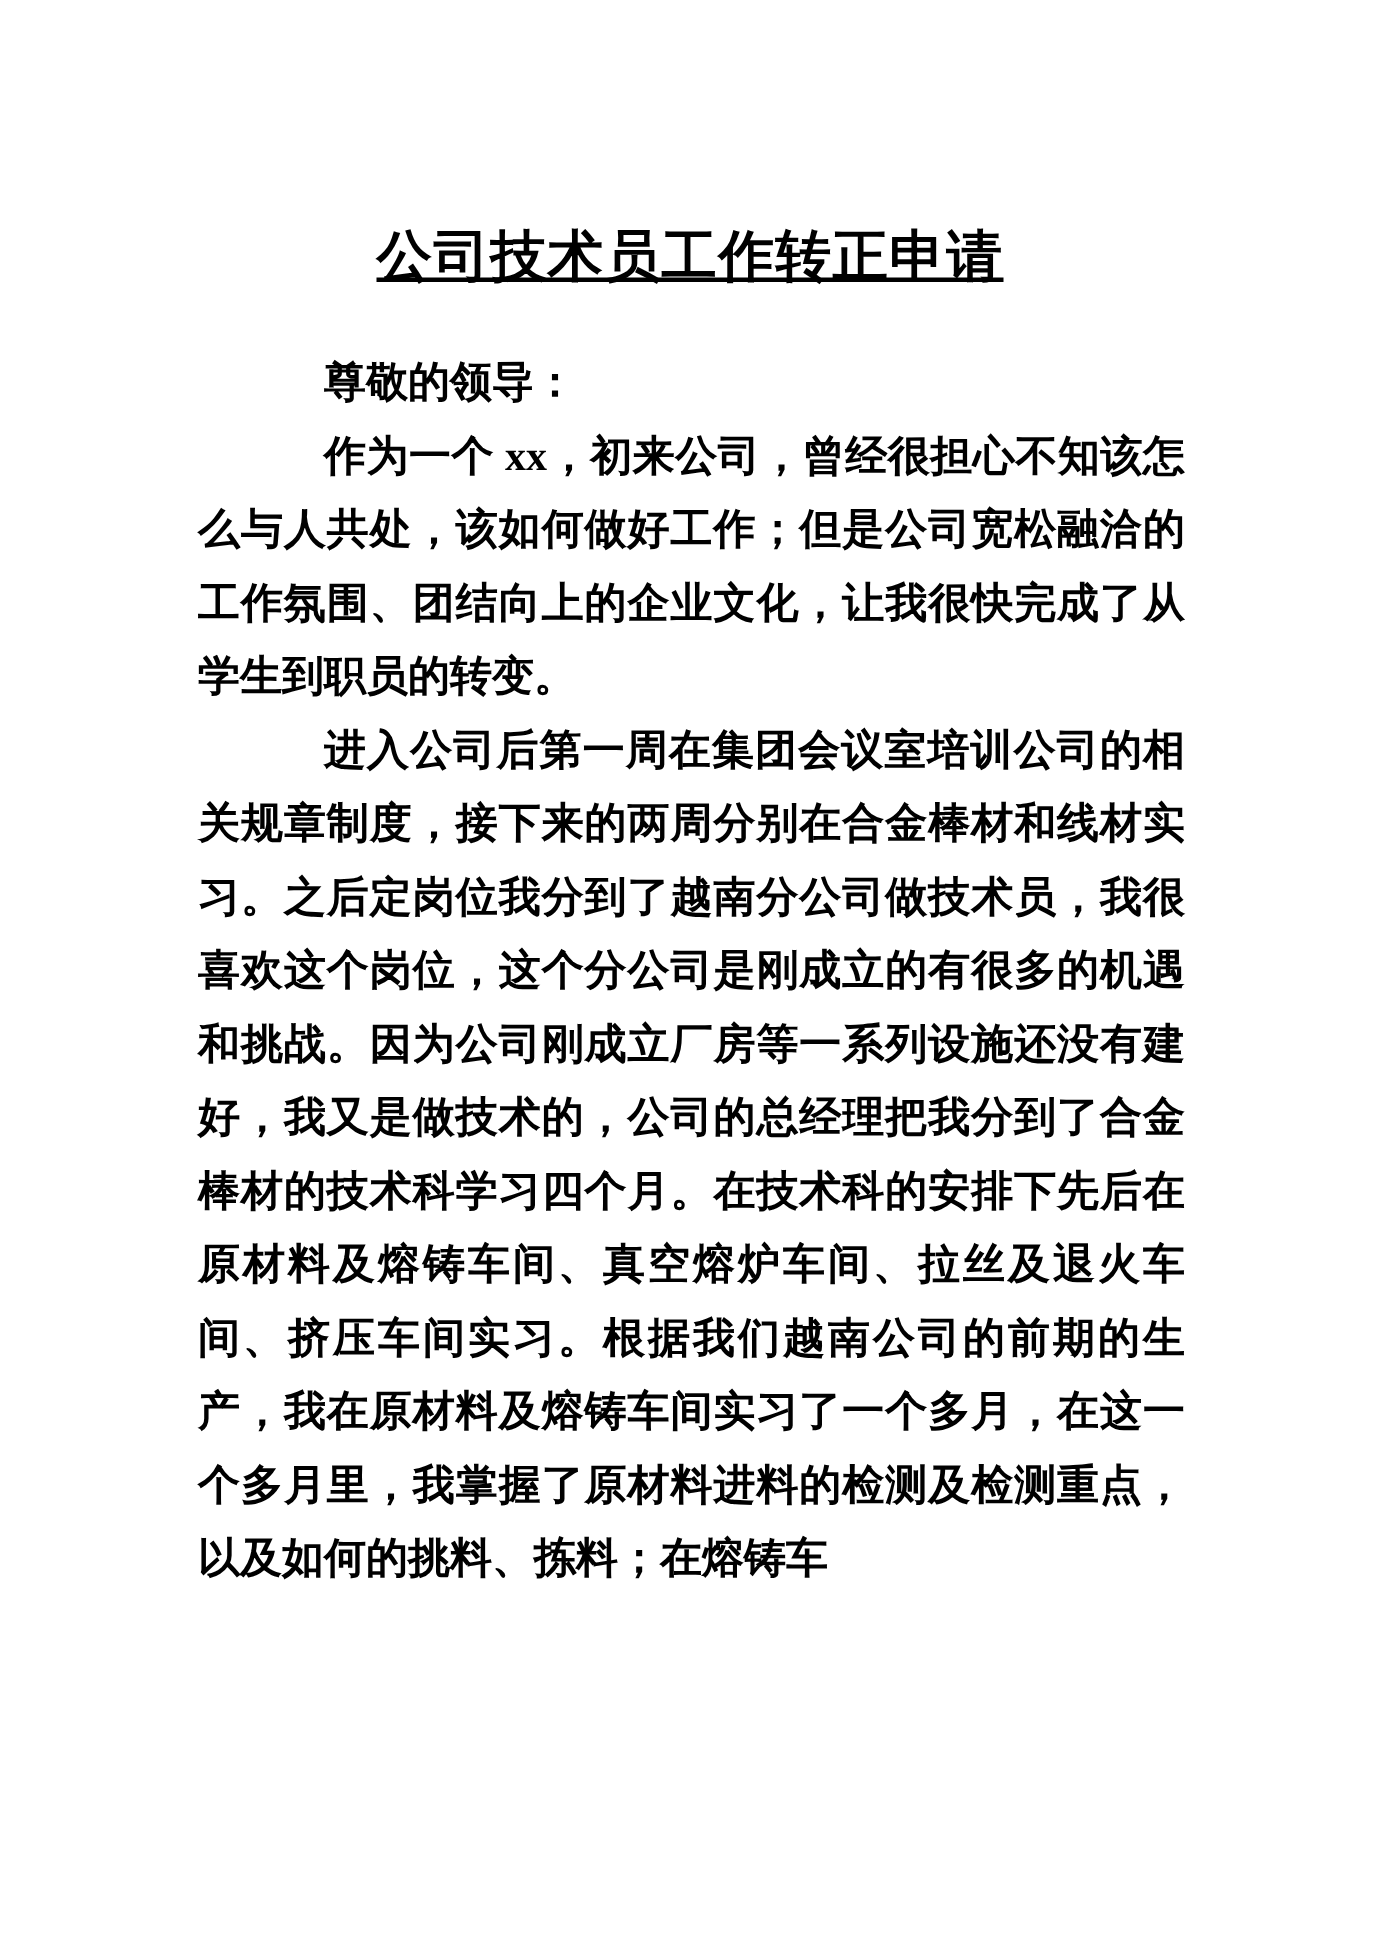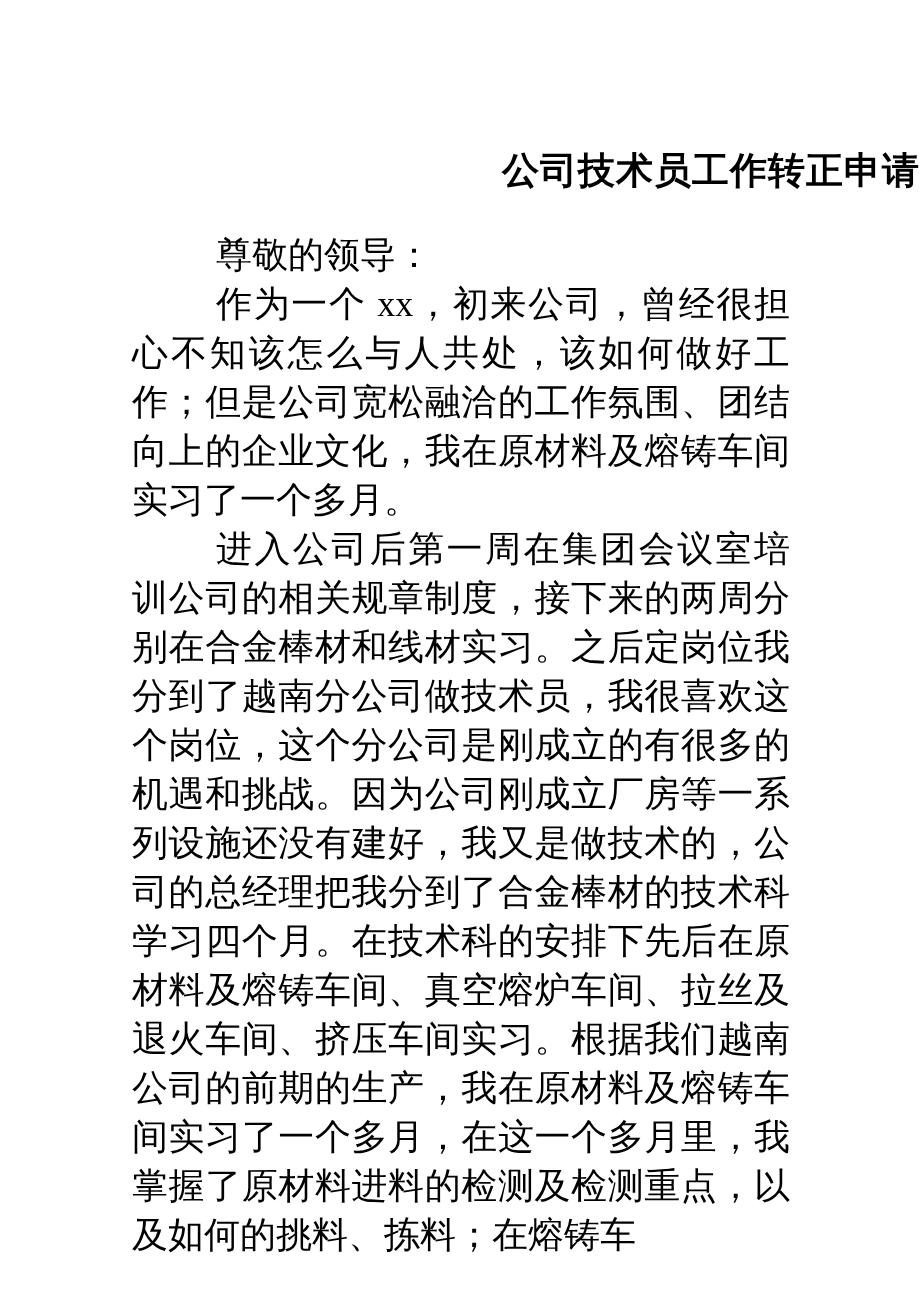--- a/index.html
+++ b/index.html
@@ -15,47 +15,49 @@
     background: #ffffff;
     overflow: hidden;
     font-family: "Liberation Serif", "DejaVu Serif", serif;
     color: #000000;
   }
   .doc-title {
     position: absolute;
     top: 121px;
     left: 0;
     right: 0;
-    text-align: right;
+    text-align: center;
     font-size: 37px;
     font-weight: bold;
     letter-spacing: 1px;
     white-space: nowrap;
+    text-decoration: underline;
   }
   .doc-content {
     position: absolute;
     top: 231px;
     left: 132px;
     width: 658px;
-    font-size: 36px;
+    font-size: 28px;
     line-height: 49px;
     text-align: justify;
     text-justify: inter-character;
     word-break: break-all;
+    font-weight: bold;
   }
   .doc-content p {
     margin: 0;
     padding: 0;
     text-indent: 84px;
   }
 </style>
 </head>
 <body>
 
 <div class="page">
   <h1 class="doc-title">公司技术员工作转正申请</h1>
 
   <div class="doc-content">
     <p>尊敬的领导：</p>
-    <p>作为一个 xx，初来公司，曾经很担心不知该怎么与人共处，该如何做好工作；但是公司宽松融洽的工作氛围、团结向上的企业文化，我在原材料及熔铸车间实习了一个多月。</p>
+    <p>作为一个 xx，初来公司，曾经很担心不知该怎么与人共处，该如何做好工作；但是公司宽松融洽的工作氛围、团结向上的企业文化，让我很快完成了从学生到职员的转变。</p>
     <p>进入公司后第一周在集团会议室培训公司的相关规章制度，接下来的两周分别在合金棒材和线材实习。之后定岗位我分到了越南分公司做技术员，我很喜欢这个岗位，这个分公司是刚成立的有很多的机遇和挑战。因为公司刚成立厂房等一系列设施还没有建好，我又是做技术的，公司的总经理把我分到了合金棒材的技术科学习四个月。在技术科的安排下先后在原材料及熔铸车间、真空熔炉车间、拉丝及退火车间、挤压车间实习。根据我们越南公司的前期的生产，我在原材料及熔铸车间实习了一个多月，在这一个多月里，我掌握了原材料进料的检测及检测重点，以及如何的挑料、拣料；在熔铸车</p>
   </div>
 </div>
 
 </body></html>

